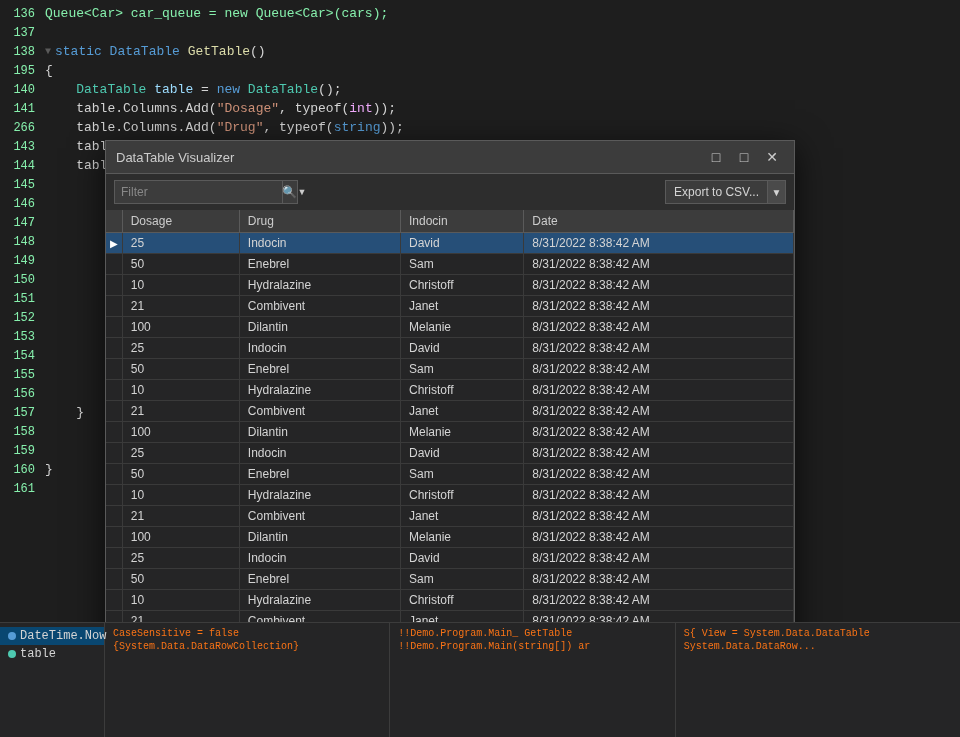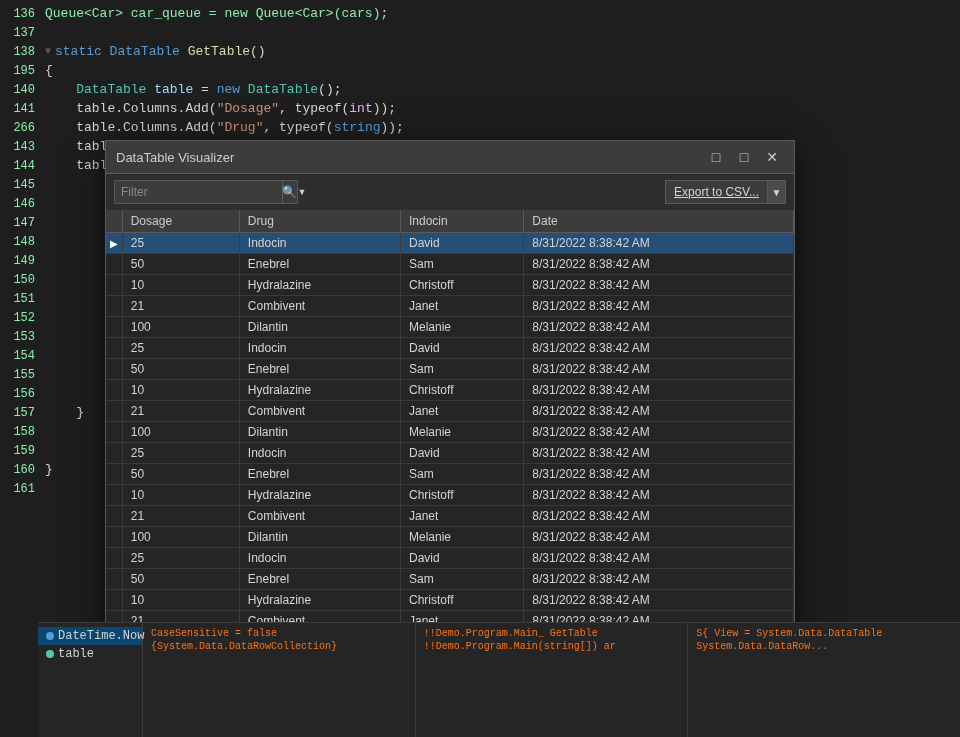--- a/index.html
+++ b/index.html
@@ -52,21 +52,20 @@
     
     .bottom-panel {
       position: absolute;
       bottom: 0;
       left: 0;
       right: 0;
       height: 115px;
       background: #252526;
       border-top: 1px solid #3c3c3c;
       display: flex;
-      margin-left: 38px;
     }
 
     .left-panel {
       width: 105px;
       border-right: 1px solid #3c3c3c;
       padding: 4px 0;
     }
 
     .left-panel-item {
       padding: 2px 8px;
@@ -232,21 +231,20 @@
       padding: 0 8px;
       color: #d4d4d4;
       font-size: 12px;
       font-family: 'Segoe UI', sans-serif;
       background: transparent;
       border: none;
       cursor: pointer;
       height: 100%;
       display: flex;
       align-items: center;
-      text-decoration: underline;
     }
 
     .export-btn-arrow {
       width: 18px;
       height: 100%;
       background: #4a4a4a;
       border: none;
       border-left: 1px solid #5a5a5a;
       color: #d4d4d4;
       cursor: pointer;

